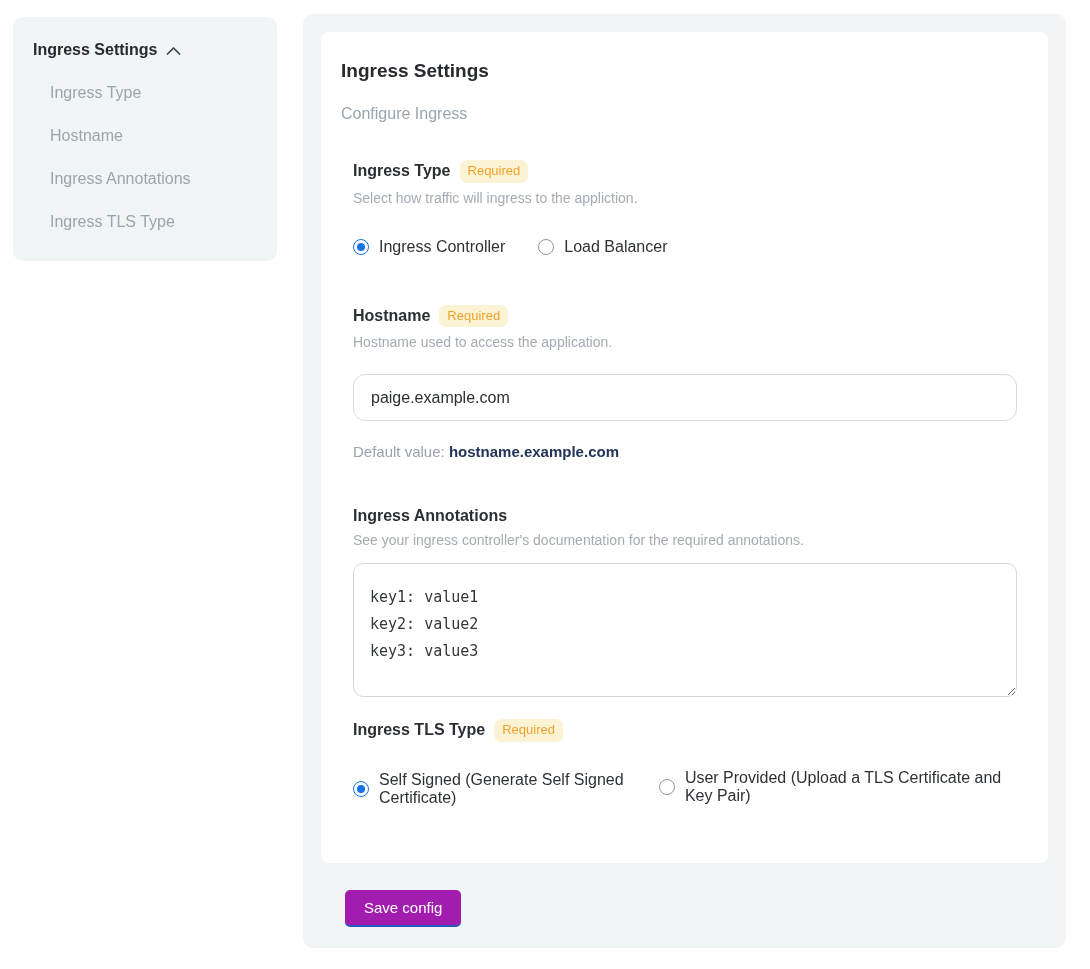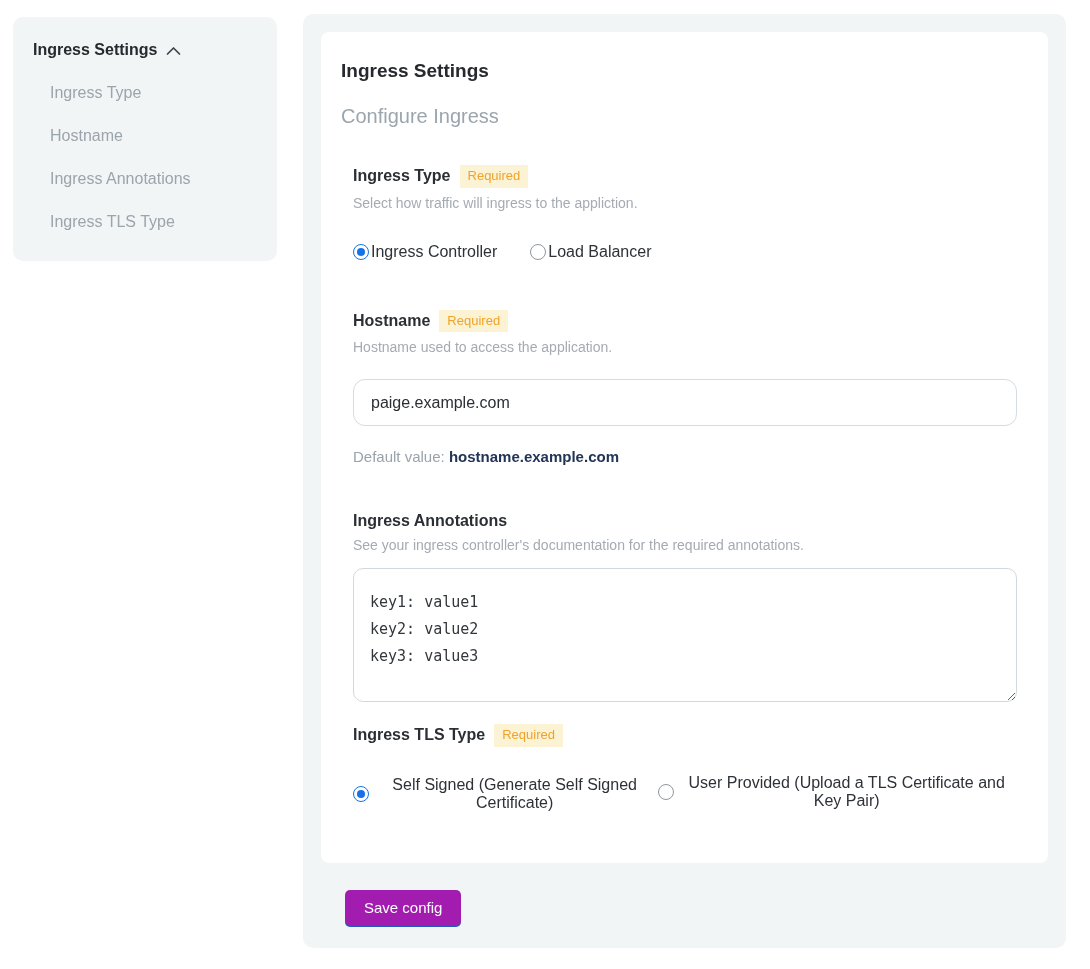--- a/index.html
+++ b/index.html
@@ -53,51 +53,51 @@
     overflow: hidden;
   }
   .card-title {
     margin: 0;
     font-size: 19px;
     font-weight: 700;
     color: #26292e;
   }
   .card-subtitle {
     margin-top: 23px;
-    font-size: 20px;
+    font-size: 16px;
     color: #9aa5ad;
   }
   .sections { margin-left: 12px; }
 
   .field-label-row { display: flex; align-items: center; }
   .field-label {
     font-size: 16px;
     font-weight: 700;
     color: #2b2f34;
   }
   .required-badge {
     margin-left: 9px;
     background: #fcf2d4;
     color: #f0a32a;
     font-size: 13px;
     padding: 3px 8px 4px;
-    border-radius: 0;
+    border-radius: 7px;
     line-height: 1.2;
   }
   .field-desc {
     margin-top: 7px;
     font-size: 14px;
     color: #a5abb3;
   }
 
   .section-ingress-type { margin-top: 37px; }
   .radio-row { display: flex; gap: 33px; margin-top: 32px; }
   .radio-option {
-    display: flex; align-items: center; gap: 2px;
-    font-size: 16px; color: #2e3237; cursor: pointer; text-align: center;
+    display: flex; align-items: center; gap: 10px;
+    font-size: 16px; color: #2e3237; cursor: pointer;
   }
   .radio-circle {
     width: 16px; height: 16px; border-radius: 50%;
     border: 1.5px solid #8f969d; background: #fff;
     position: relative; flex: none;
   }
   .radio-circle.selected { border-color: #1673e6; }
   .radio-circle.selected::after {
     content: ""; position: absolute;
     left: 50%; top: 50%; transform: translate(-50%, -50%);

